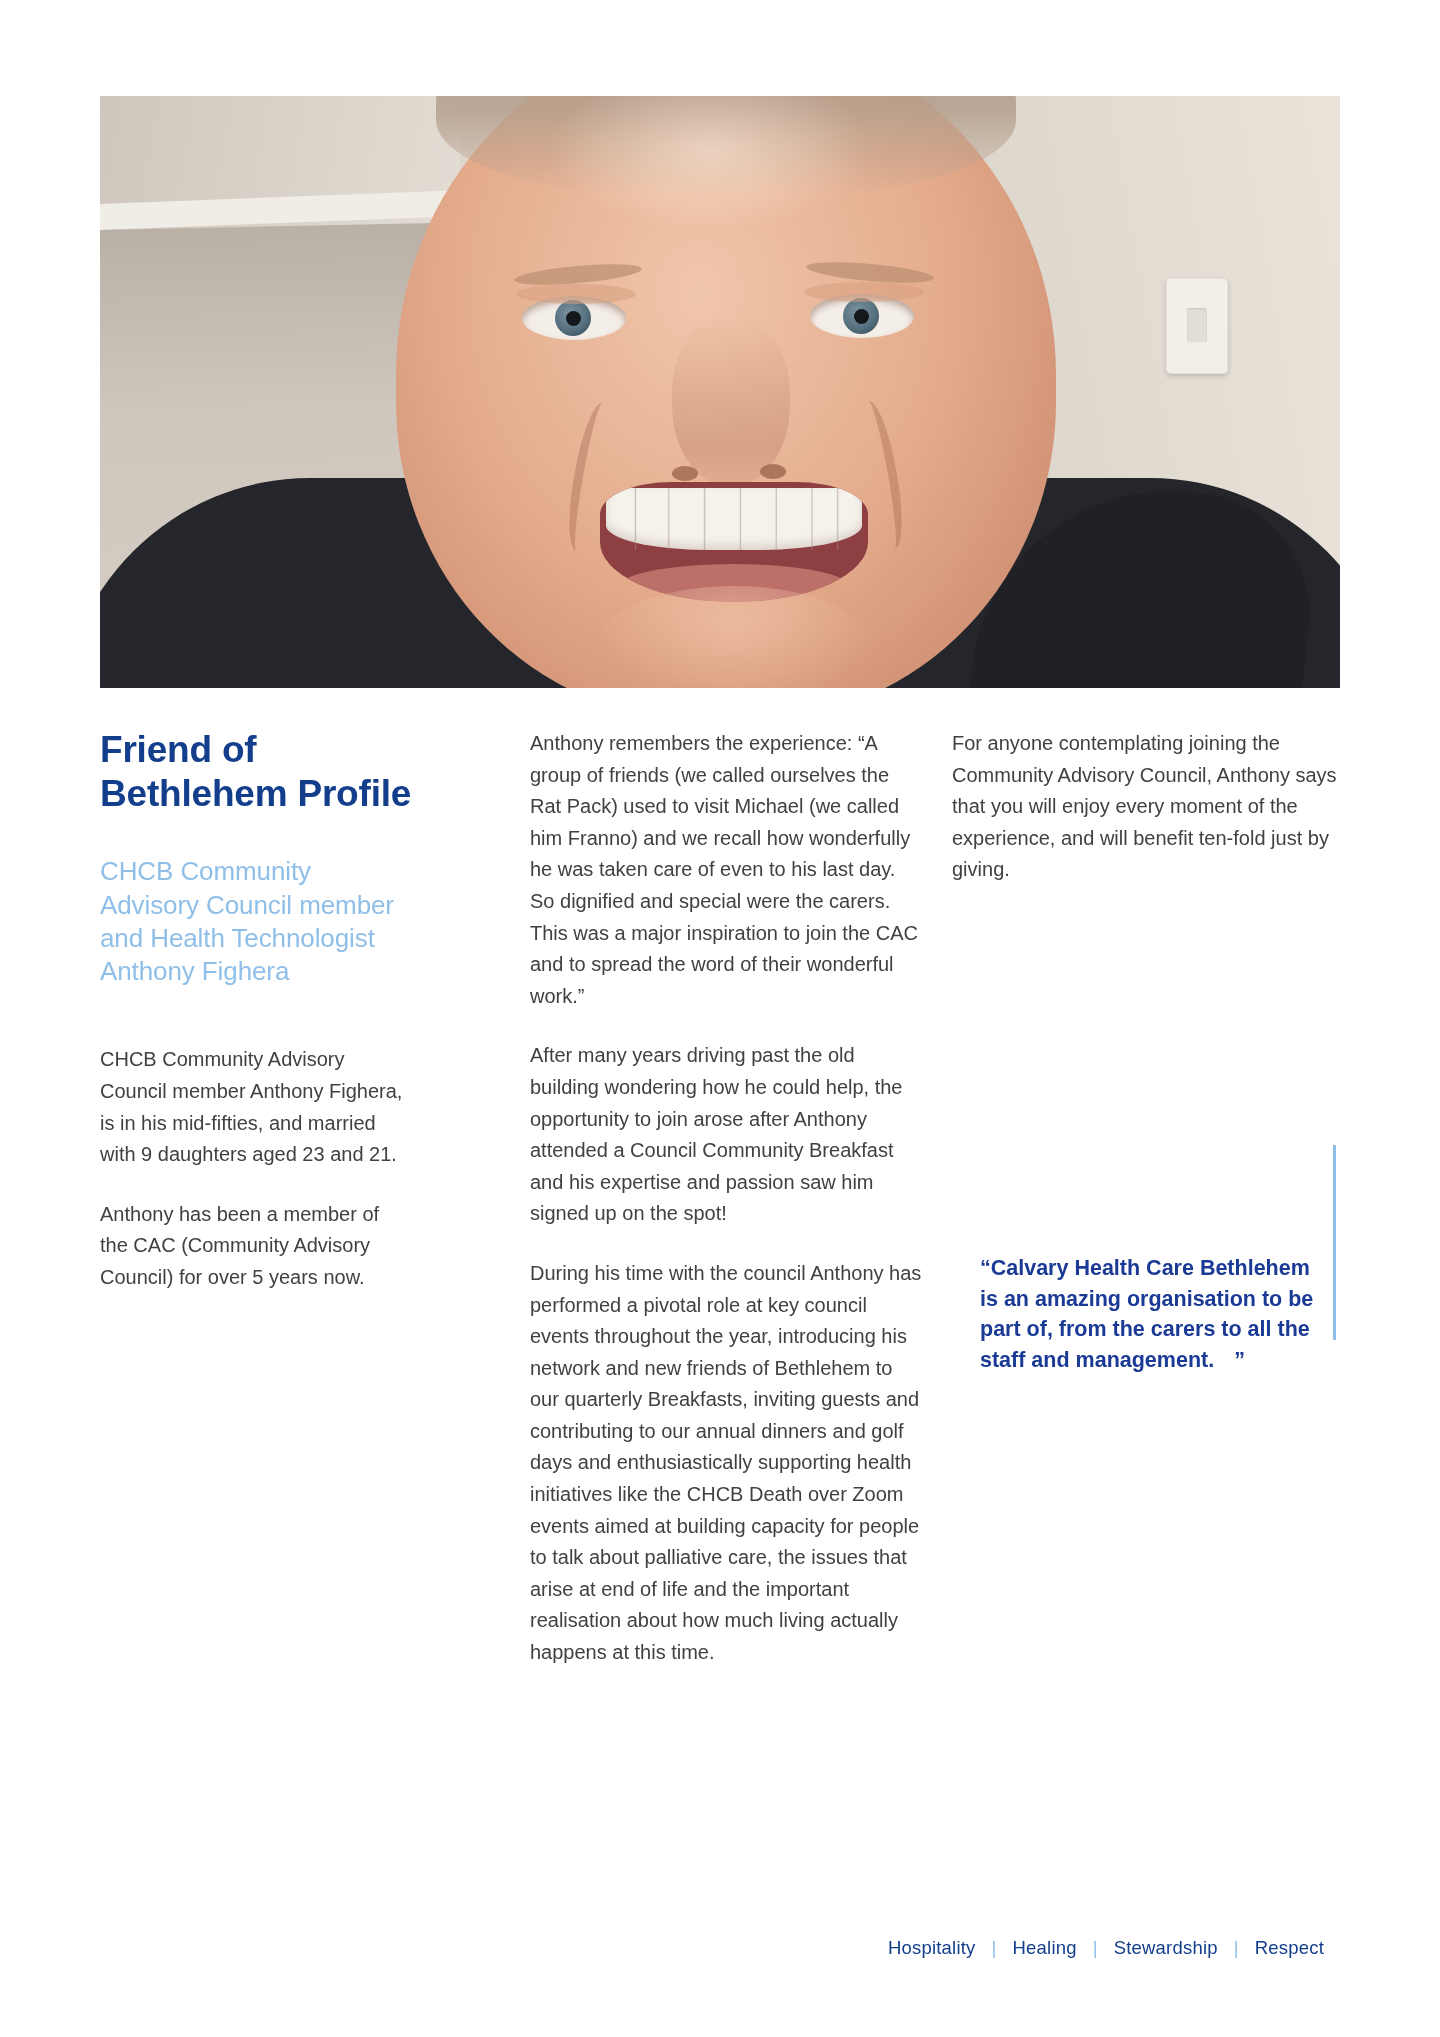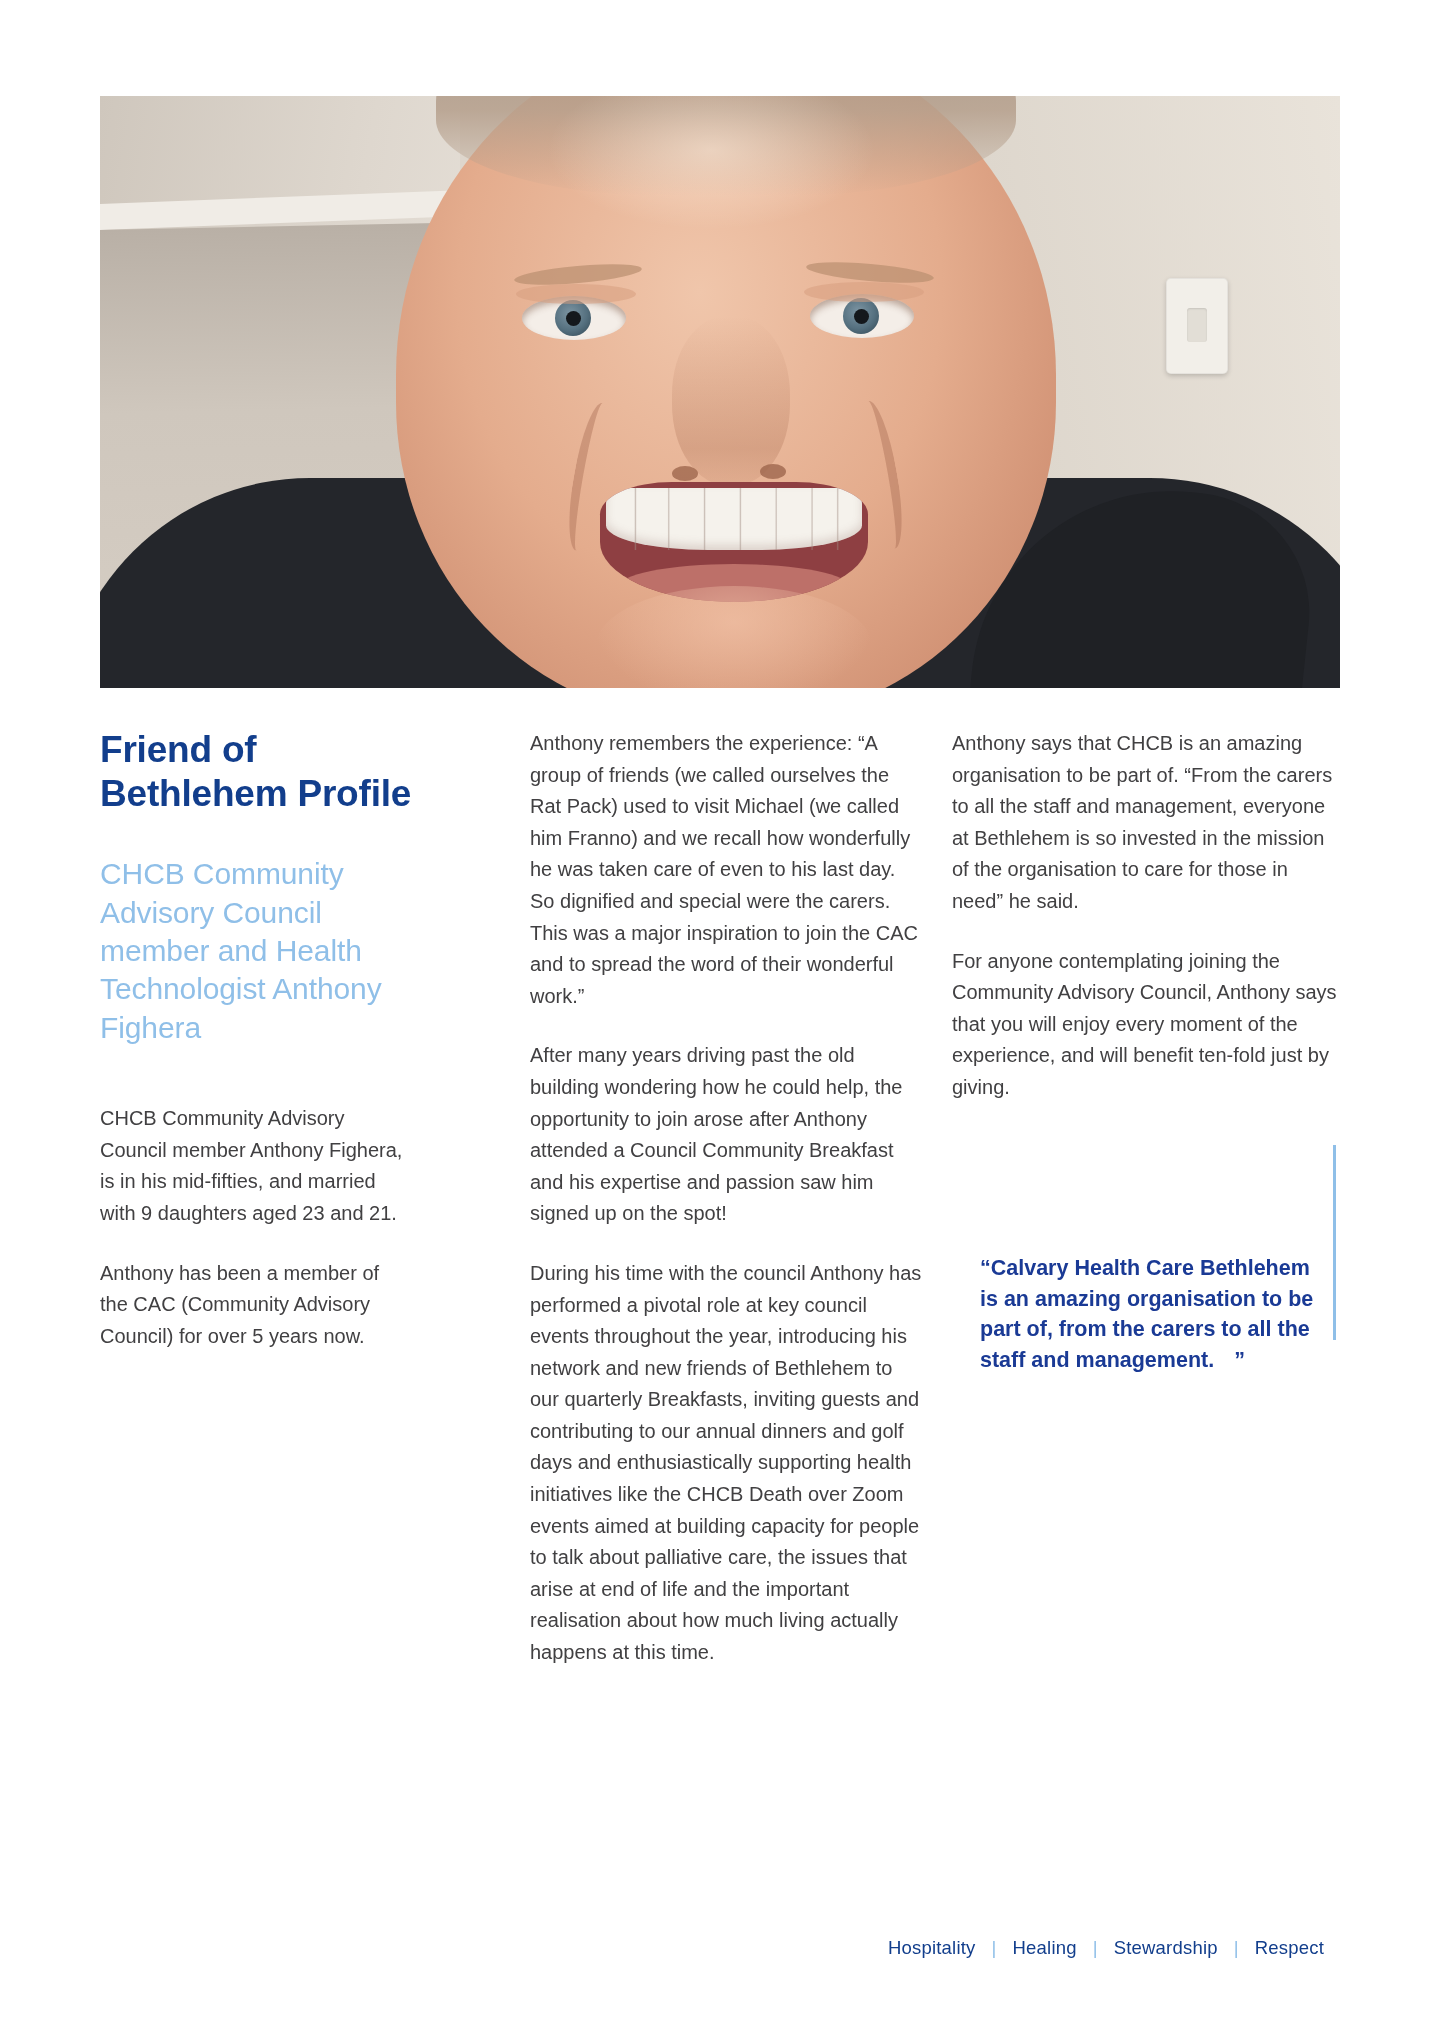--- a/index.html
+++ b/index.html
@@ -257,21 +257,21 @@
   h1.headline {
     margin: 0;
     font-size: 37px;
     line-height: 1.18;
     font-weight: 700;
     color: #123e8c;
     letter-spacing: -0.2px;
   }
   h2.subhead {
     margin: 40px 0 0 0;
-    font-size: 30px;
+    font-size: 26px;
     line-height: 1.28;
     font-weight: 400;
     color: #8fbfe8;
     letter-spacing: -0.1px;
   }
   p.body {
     margin: 0 0 28px 0;
     font-size: 20px;
     line-height: 1.58;
     color: #414042;
@@ -378,21 +378,20 @@
     <p class="body">Anthony has been a member of the CAC (Community Advisory Council) for over 5 years now.</p>
   </div>
 
   <div class="col col2">
     <p class="body">Anthony remembers the experience: “A group of friends (we called ourselves the Rat Pack) used to visit Michael (we called him Franno) and we recall how wonderfully he was taken care of even to his last day.  So dignified and special were the carers. This was a major inspiration to join the CAC and to spread the word of their wonderful work.”</p>
     <p class="body">After many years driving past the old building wondering how he could help, the opportunity to join arose after Anthony attended a Council Community Breakfast and his expertise and passion saw him signed up on the spot!</p>
     <p class="body">During his time with the council Anthony has performed a pivotal role at key council events throughout the year, introducing his network and new friends of Bethlehem to our quarterly Breakfasts, inviting guests and contributing to our annual dinners and golf days and enthusiastically supporting health initiatives like the CHCB Death over Zoom events aimed at building capacity for people to talk about palliative care, the issues that arise at end of life and the important realisation about how much living actually happens at this time.</p>
   </div>
 
   <div class="col col3">
-    <p class="body">Anthony says that CHCB is an amazing organisation to be part of. “From the carers to all the staff and management, everyone at Bethlehem is so invested in the mission of the organisation to care for those in need” he said.</p>
     <p class="body">For anyone contemplating joining the Community Advisory Council, Anthony says that you will enjoy every moment of the experience, and will benefit ten-fold just by giving.</p>
   </div>
 
   <div class="pullquote-wrap">
     <div class="pq-rule"></div>
     <div class="pullquote"><span>“Calvary Health Care Bethlehem is an amazing organisation to be part of, from the carers to all the staff and management.</span><span class="pq-close">”</span></div>
   </div>
 
   <div class="footer">
     <span class="word">Hospitality</span>

